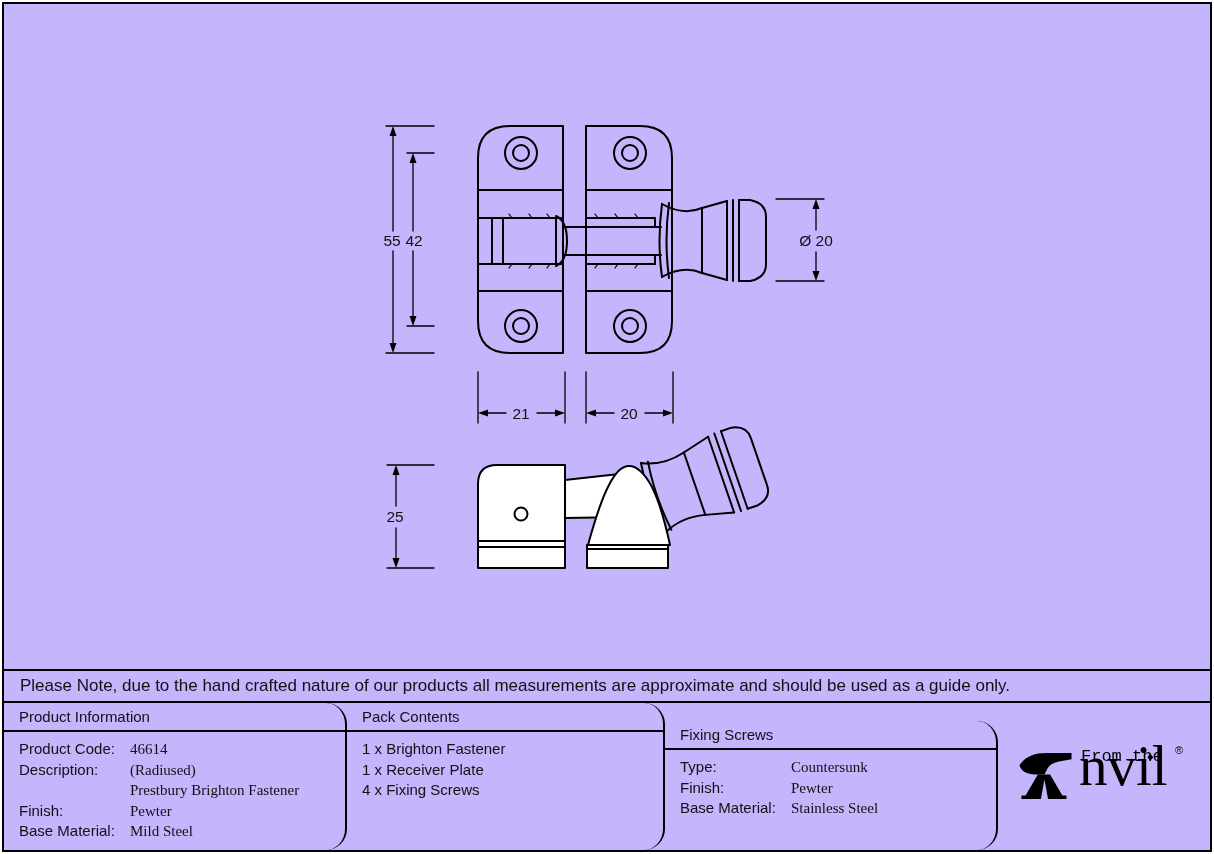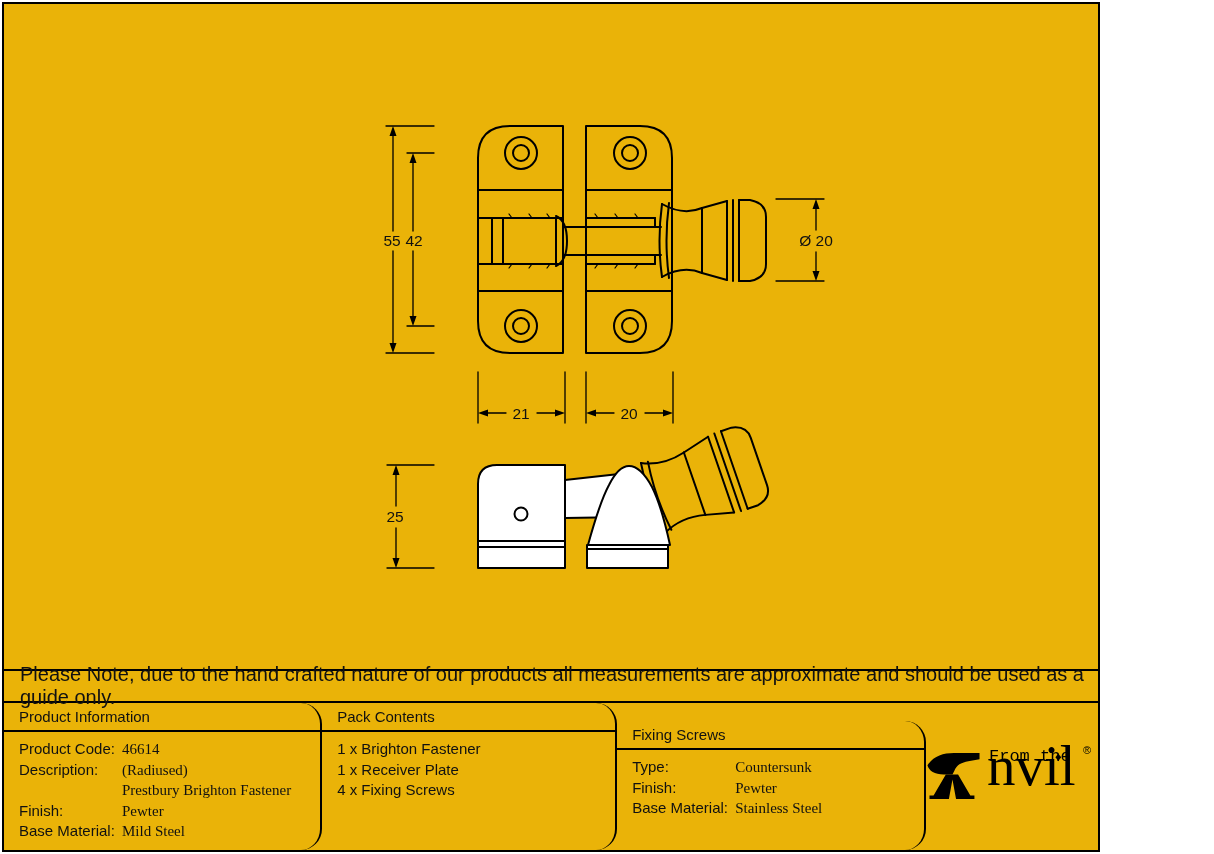--- a/index.html
+++ b/index.html
@@ -1,34 +1,34 @@
 <!DOCTYPE html>
 <html><head>
 <meta charset="utf-8">
 <style>
   html,body{margin:0;padding:0;background:#fff;}
   body{width:1214px;height:854px;position:relative;overflow:hidden;
        font-family:"Liberation Sans","DejaVu Sans",sans-serif;color:#111;}
   *{box-sizing:border-box;}
-  .page{position:absolute;left:2px;top:2px;width:1098px;height:850px;
-        border:2px solid #000;display:flex;flex-direction:column;background:#eab308;}
+  .page{position:absolute;left:2px;top:2px;width:1210px;height:850px;
+        border:2px solid #000;display:flex;flex-direction:column;background:#c4b5fd;}
   .drawing{height:665px;position:relative;}
   .drawing svg{display:block;}
   .note{height:34px;border-top:2px solid #000;border-bottom:2px solid #000;
-        display:flex;align-items:center;padding-left:16px;font-size:20px;}
+        display:flex;align-items:center;padding-left:16px;font-size:17px;}
   .tbl{flex:1;display:flex;}
   .col{display:flex;flex-direction:column;border-right:2px solid #000;border-radius:21px;}
   .col.c1{width:343px;}
   .col.c2{width:318px;}
   .col.c3{width:333px;margin-top:18px;}
   .col.c4{flex:1;border-right:none;align-items:center;justify-content:center;}
   .hdr{height:29px;border-bottom:2px solid #000;display:flex;align-items:center;
        padding-left:15px;font-size:15px;flex-shrink:0;}
   .cbody{padding:7px 8px 0 15px;font-size:15px;line-height:20.5px;}
-  .kv{display:flex;}
+  .kv{display:flex;gap:8px;}
   .kv .k{width:103px;flex-shrink:0;}
   .kv .v{flex:1;font-family:Liberation Serif, serif;}
   
   .logo{position:relative;width:172px;height:62px;}
   .logo .anvil-a{position:absolute;left:0;top:6px;width:56px;height:48px;}
   .logo .fromthe{position:absolute;left:63px;top:1px;
        font-family:Liberation Mono, monospace;font-size:17px;color:#000;}
   .logo .diamond{position:absolute;left:129px;top:3px;font-size:13px;color:#000;}
   .logo .wordmark{position:absolute;left:61px;top:-9px;
        font-family:"Liberation Serif","DejaVu Serif",serif;font-size:57px;line-height:57px;color:#000;}

